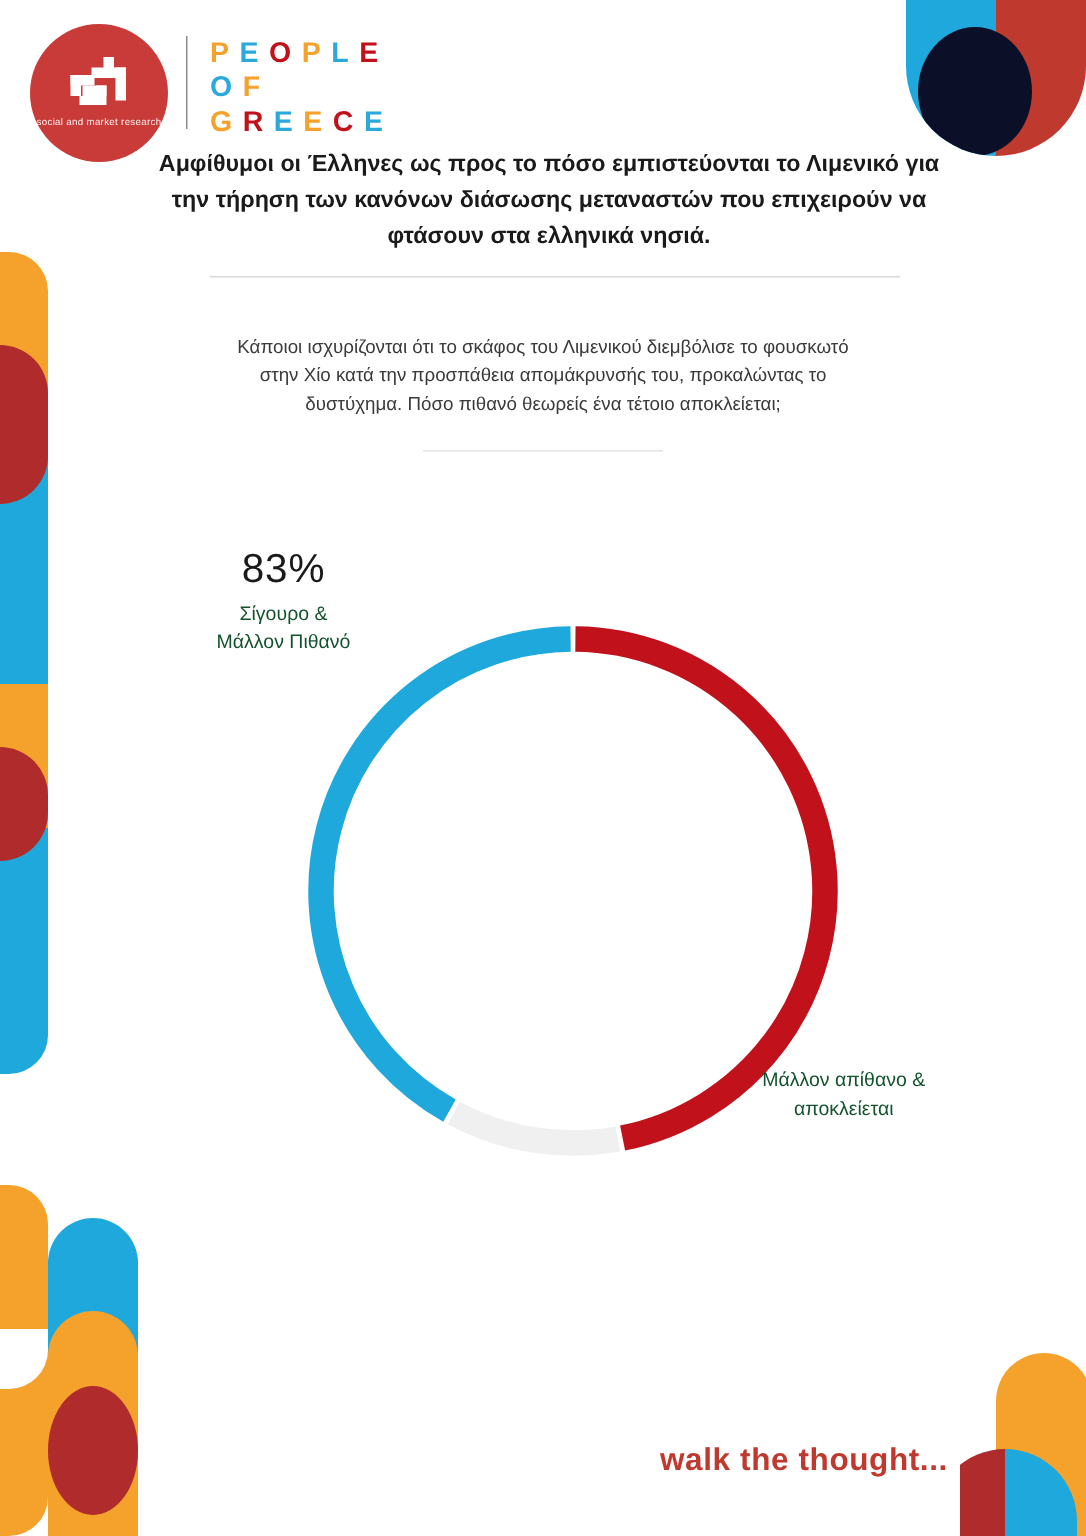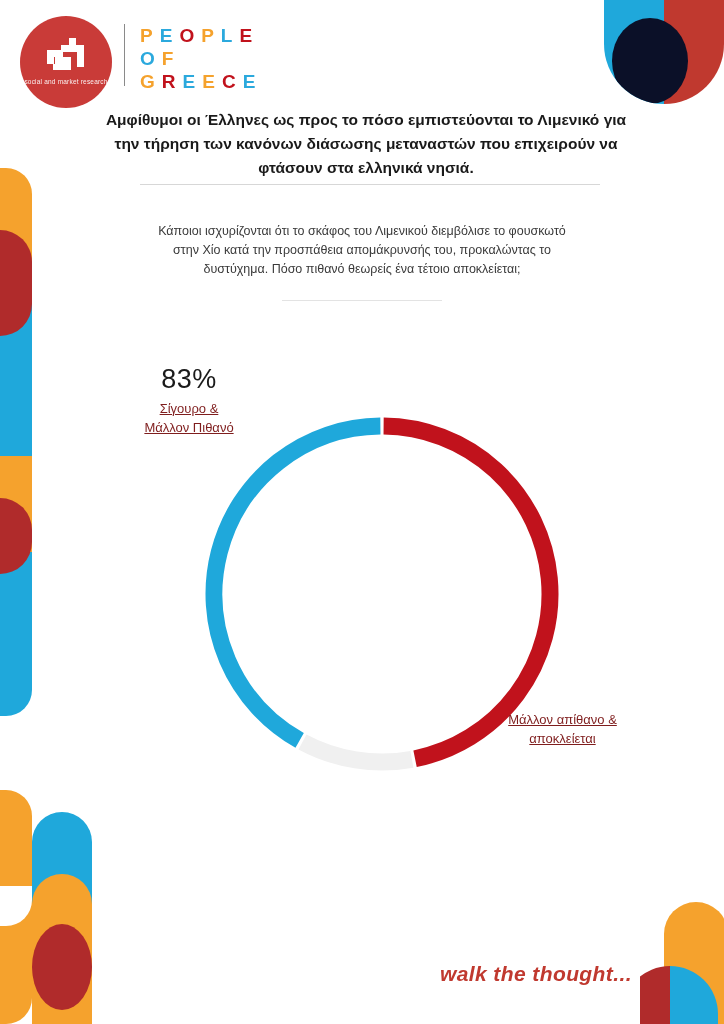--- a/index.html
+++ b/index.html
@@ -111,21 +111,21 @@
 
   #wordmark { position:absolute; left:140px; top:24px; }
   .wm-row {
     font-size: 19px; font-weight: 700; letter-spacing: 7px;
     line-height: 23px;
   }
   .wm-row span { display:inline-block; }
 
   
   #headline {
-    position:absolute; left:96px; top:108px; width:540px;
+    position:absolute; left:96px; top:98px; width:540px;
     text-align:center; font-size:15.5px; font-weight:700;
     line-height:24px; color:#1a1a1a;
   }
   #headline-rule {
     position:absolute; left:140px; top:184px; width:460px;
     height:1px; background:#d7d7d7;
   }
 
   
   #question {
@@ -137,38 +137,37 @@
     position:absolute; left:282px; top:300px; width:160px;
     height:1px; background:#e3e3e3;
   }
 
   
   #donut-wrap { position:absolute; left:192px; top:404px; width:380px; height:380px; }
   #donut-svg { display:block; }
 
   
   .pct { font-size: 27px; font-weight: 400; color:#1a1a1a; letter-spacing:.5px; }
-  .pct-sub { font-size: 13px; line-height:19px; color:#7f1d1d;text-decoration:underline; }
+  .pct-sub { font-size: 13px; line-height:19px; color:#14532d; }
 
   #label-left {
     position:absolute; left:104px; top:364px; width:170px; text-align:center;
   }
   #label-left .pct { display:block; margin-bottom:4px; }
 
   #label-right {
     position:absolute; left:470px; top:710px; width:185px; text-align:center;
   }
   #label-right .pct { display:block; margin-bottom:4px; }
 
   
   #footer-tagline {
     position:absolute; left:440px; top:962px;
     font-size: 21px; font-weight:700; color:#C0392F;
     letter-spacing: .4px;
-    font-style: italic;
   }
 </style>
 </head>
 <body>
 
 <div class="deco" id="left-bar">
   <div class="seg" style="top:0px;height:108px;background:#F5A22D;"></div>
   <div class="seg" style="top:108px;height:180px;background:#1FA8DB;"></div>
   <div class="seg" style="top:288px;height:96px;background:#F5A22D;"></div>
   <div class="seg" style="top:384px;height:164px;background:#1FA8DB;"></div>

